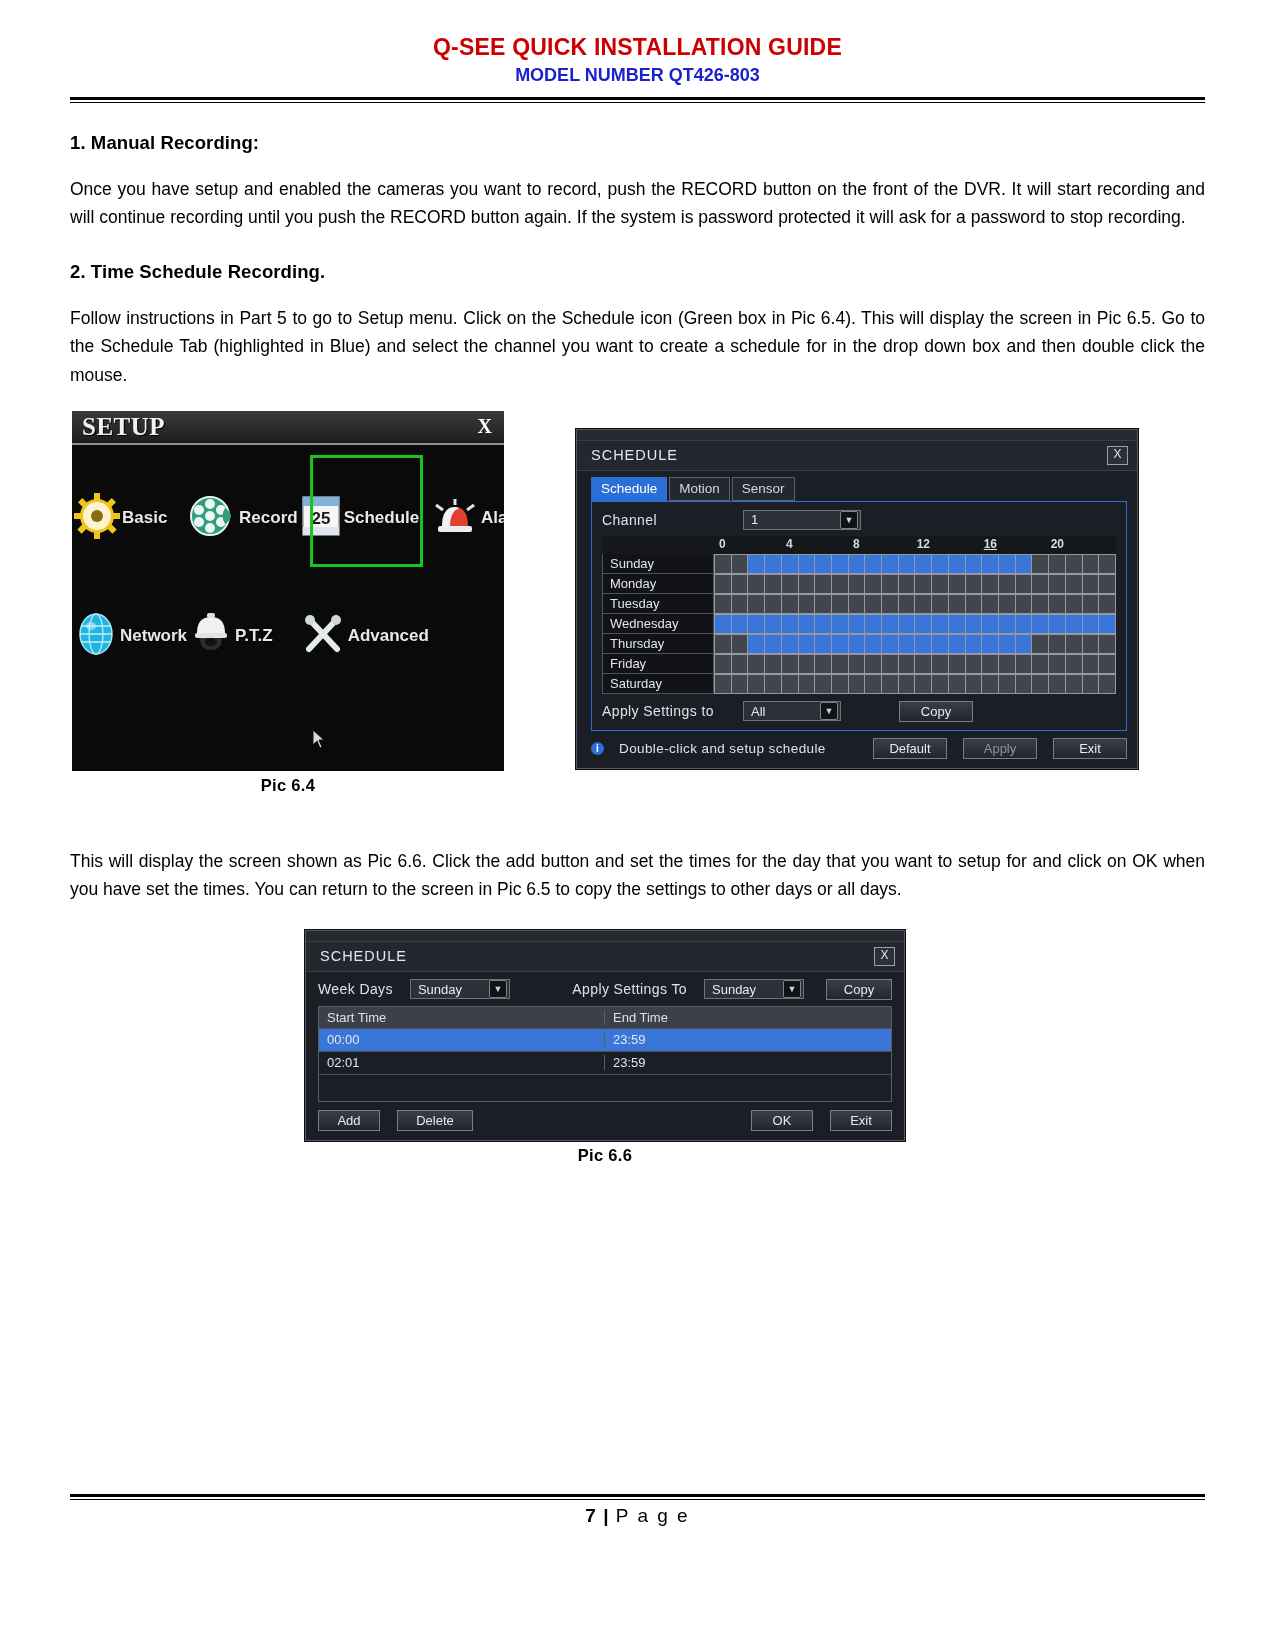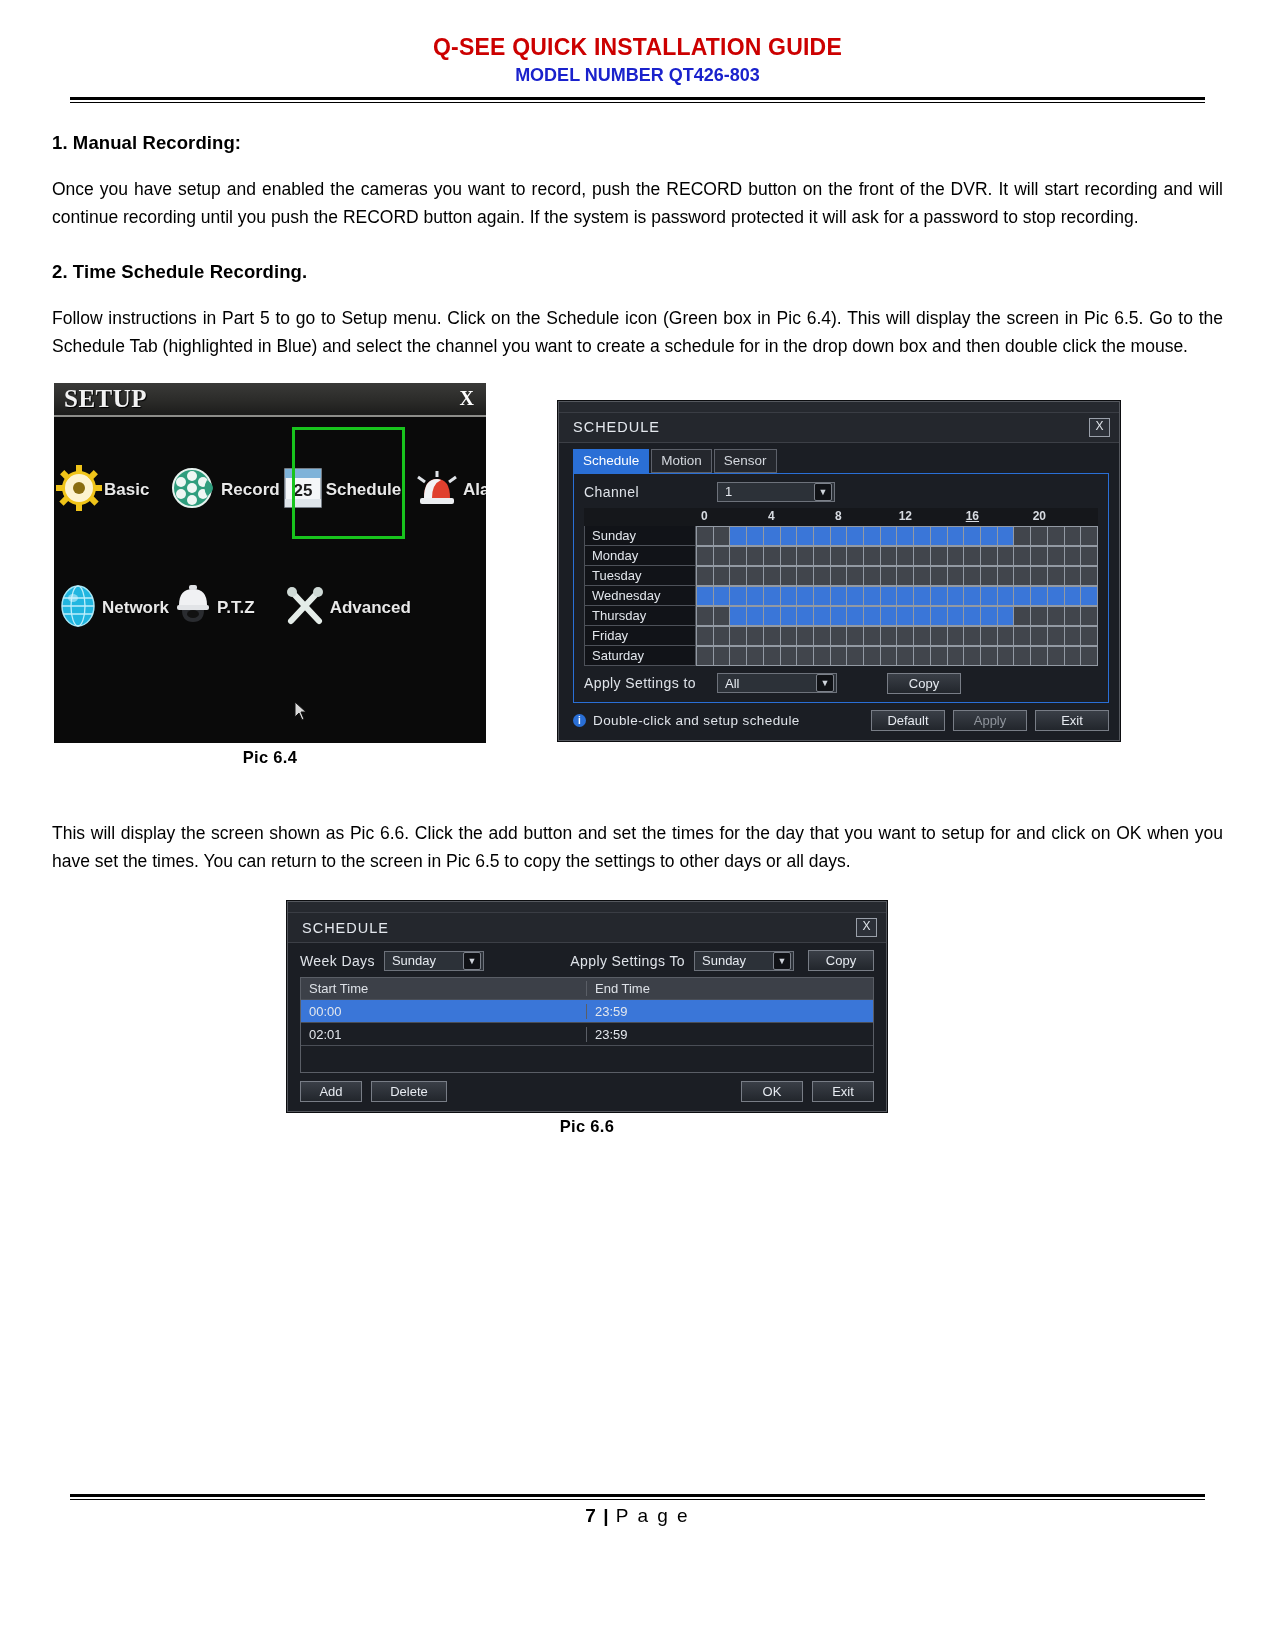--- a/index.html
+++ b/index.html
@@ -24,21 +24,21 @@
     margin-top:5px; line-height:1.15;
   }
   .hdr-rule {
     margin:11px 70px 0 70px;
     border-top:3px solid #000;
     border-bottom:1px solid #000;
     height:2px;
   }
 
   
-  .content { margin:0 52px; }
+  .content { margin:0 70px; }
   h2.sec {
     font-size:18.5px; font-weight:bold; margin:29px 0 0 0;
     letter-spacing:.1px;
   }
   p.para {
     font-size:17.5px; line-height:1.62; margin:21px 0 0 0;
     text-align:justify; text-justify:inter-word;
   }
 
   
@@ -110,21 +110,21 @@
     background:#2c3038;
   }
   .tabs { display:flex; gap:2px; padding:6px 0 0 14px; }
   .tab {
     padding:3px 9px 4px 9px; font-size:13.5px; border:1px solid #5d616a;
     background:#24272d; color:#d4d8de;
   }
   .tab.active { background:#2a6fd6; color:#fff; border-color:#2a6fd6; }
   .panel { border:1px solid #2a6fd6; margin:0 10px 0 14px; padding:8px 10px 8px 10px; }
 
-  .row { display:flex; align-items:center; }
+  .row { display:flex; align-items:center;gap:8px; }
   .lbl2 { font-size:14px; color:#dfe3e9; letter-spacing:.4px; }
   .ddl {
     background:#2c3138; border:1px solid #6d727b; height:20px;
     display:flex; align-items:center; justify-content:space-between;
     padding:0 2px 0 7px; box-sizing:border-box; font-size:13px; color:#e6eaf0;
   }
   .ddl .arrow {
     width:16px; height:16px; background:#101216; color:#cfd4db;
     font-size:9px; line-height:16px; text-align:center;
     border:1px solid #7c818a; border-radius:2px;
@@ -569,21 +569,21 @@
                       <div class="gc"></div>
                       <div class="gc"></div>
                       <div class="gc"></div>
                     </div>
                   </div>
                 </div>
             </div>
 
             <div class="row" style="margin-top:7px;">
               <span class="lbl2" style="width:133px;">Apply  Settings  to</span>
-              <span class="ddl" style="width:120px;">
+              <span class="ddl" style="width:98px;">
                 <span>All</span>
                 <span class="arrow">▼</span>
               </span>
               <span class="btn" style="margin-left:50px;">Copy</span>
             </div>
           </div>
 
           <div class="row" style="padding:7px 10px 9px 14px;">
             <span class="infoicon">i</span>
             <span class="lbl2" style="margin-left:7px; font-size:13.5px;">Double-click  and  setup  schedule</span>

